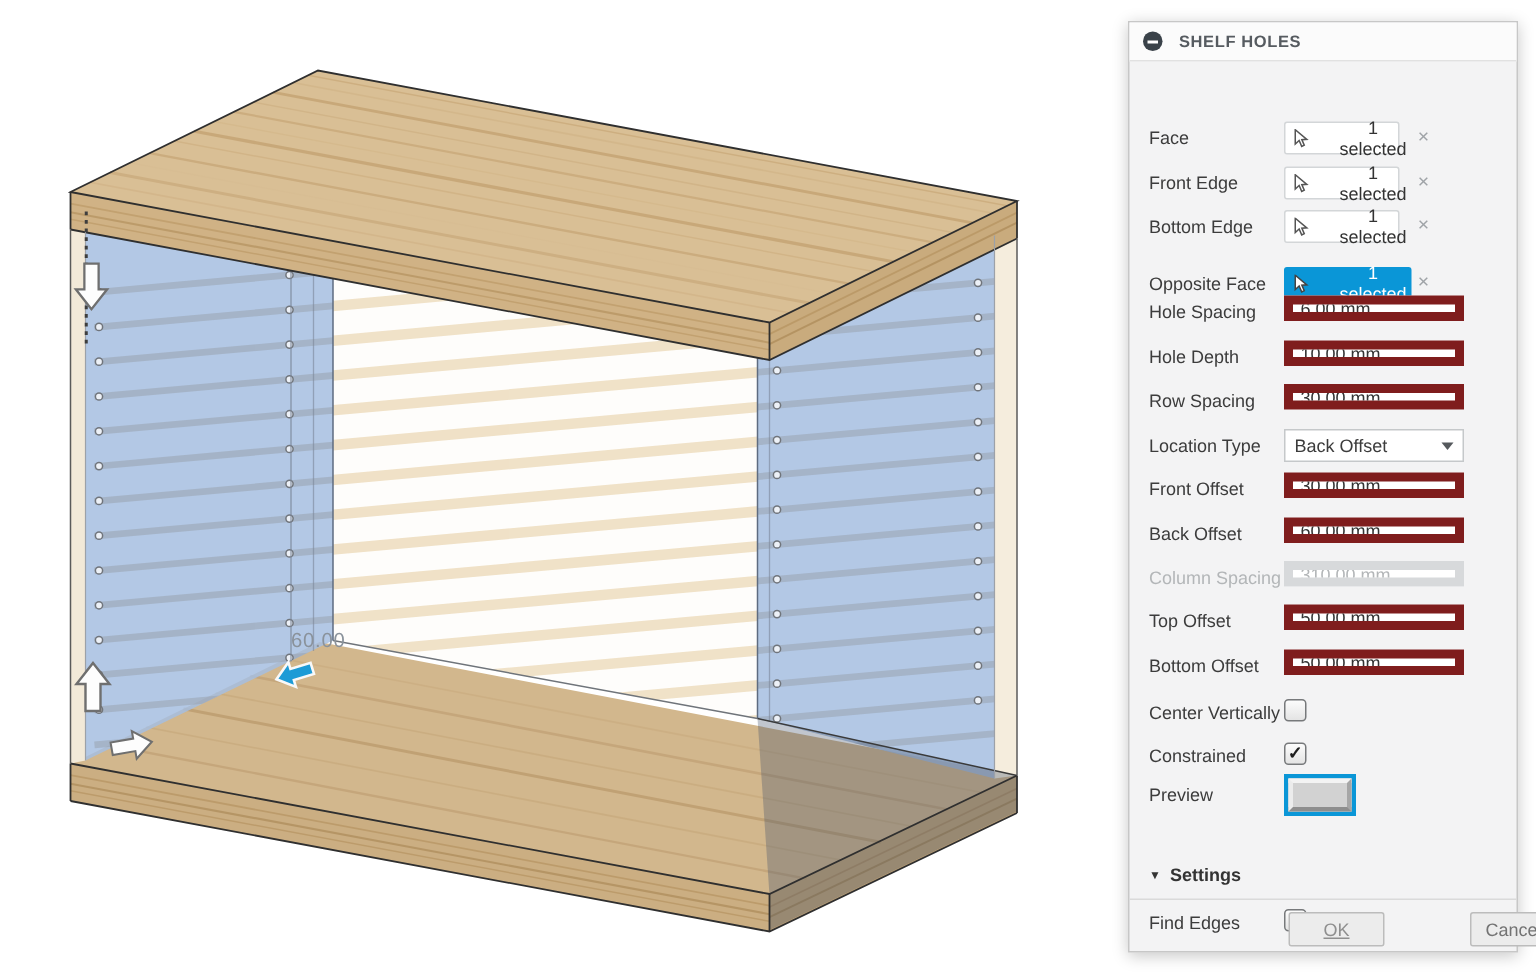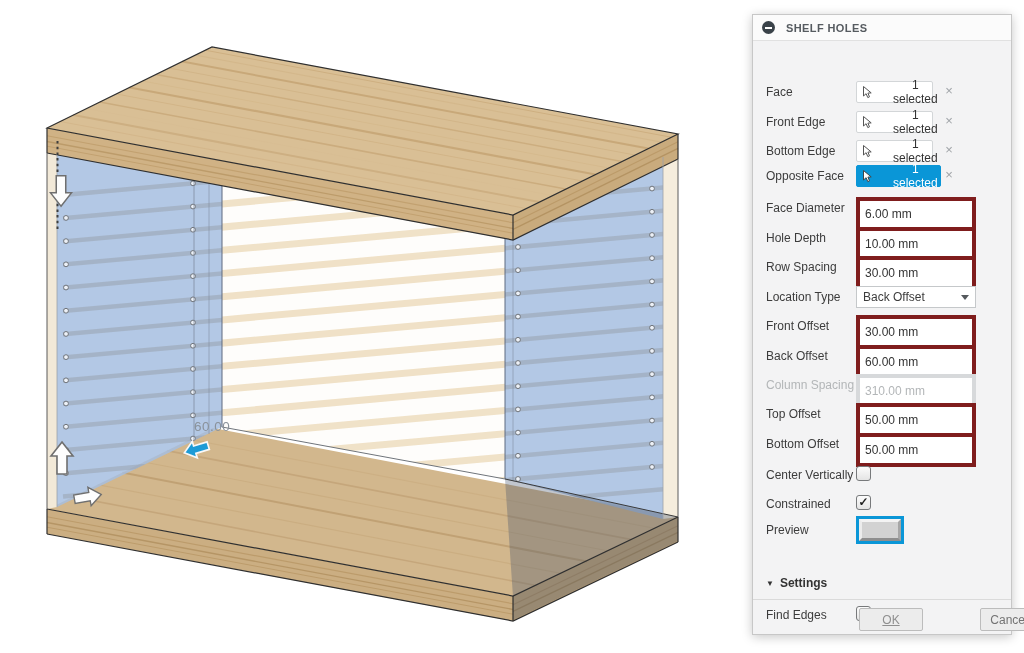--- a/index.html
+++ b/index.html
@@ -22,22 +22,22 @@
   .lbl.dis{color:#B3B6B8;}
 
   .selbtn{position:absolute;left:103px;top:0;width:77px;height:22px;background:#fff;
           border:1px solid #D3D6D8;border-radius:2px;display:flex;align-items:center;gap:20px;
           padding:0 4px 0 5px;font-family:"Liberation Sans",sans-serif;font-size:12px;color:#333;
           cursor:pointer;box-sizing:border-box;}
   .selbtn.active{background:#0A96D7;border-color:#0A96D7;color:#fff;width:85px;}
   .clear{position:absolute;left:189px;top:2px;width:14px;height:16px;color:#9FA3A7;
          font-size:13px;line-height:16px;text-align:center;cursor:pointer;}
 
-  .field{position:absolute;left:103px;top:0;width:120px;height:34px;box-sizing:border-box;
-         background:#fff;border:4px solid #7f1d1d;padding:0 5px;
+  .field{position:absolute;left:103px;top:0;width:120px;height:17px;box-sizing:border-box;
+         background:#fff;border:6px solid #7f1d1d;padding:0 5px;
          font-family:"Liberation Sans",sans-serif;font-size:12px;color:#333;}
   .field.dis{color:#B3B6B8;border-color:#D7D9DB;}
 
   .select{position:absolute;left:103px;top:0;width:120px;height:22px;box-sizing:border-box;
           background:#fff;border:1px solid #C5C8CA;display:flex;align-items:center;
           justify-content:space-between;padding:0 6px;cursor:pointer;}
   .caret{width:0;height:0;border-left:4px solid transparent;border-right:4px solid transparent;
          border-top:5px solid #55595D;}
 
   .cb{position:absolute;left:103px;top:2px;width:15px;height:15px;box-sizing:border-box;
@@ -313,33 +313,33 @@
       <span class="lbl">Bottom Edge</span>
       <button class="selbtn">
         <svg class="cursor-ic" width="11" height="13" viewBox="0 0 11 13">
           <path d="M1.5,0.5 L1.5,10 L4.1,7.7 L5.8,11.6 L7.5,10.8 L5.9,7.1 L9.2,6.9 Z" fill="#fff" stroke="#555" stroke-width="1"></path>
         </svg>
         <span>1 selected</span>
       </button>
       <span class="clear">×</span>
     </div>
 
-    <div class="row" style="top:150px">
+    <div class="row" style="top:163px">
       <span class="lbl">Opposite Face</span>
       <button class="selbtn active">
         <svg class="cursor-ic" width="11" height="13" viewBox="0 0 11 13">
           <path d="M1.5,0.5 L1.5,10 L4.1,7.7 L5.8,11.6 L7.5,10.8 L5.9,7.1 L9.2,6.9 Z" fill="#fff" stroke="#444" stroke-width="1"></path>
         </svg>
         <span>1 selected</span>
       </button>
       <span class="clear">×</span>
     </div>
 
     <div class="row" style="top:182px">
-      <span class="lbl">Face Diameter</span>
+      <span class="lbl">Hole Spacing</span>
       <input class="field" readonly="" value="6.00 mm" style="">
     </div>
 
     <div class="row" style="top:212px">
       <span class="lbl">Hole Depth</span>
       <input class="field" readonly="" value="10.00 mm" style="">
     </div>
 
     <div class="row" style="top:241px">
       <span class="lbl">Row Spacing</span>

